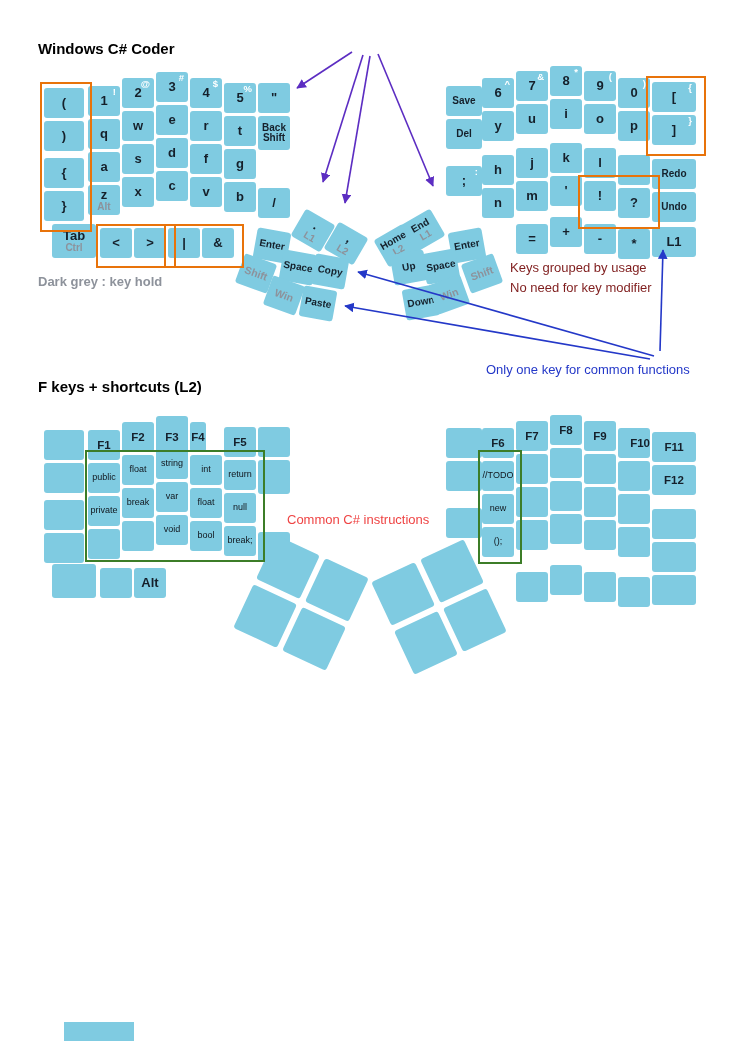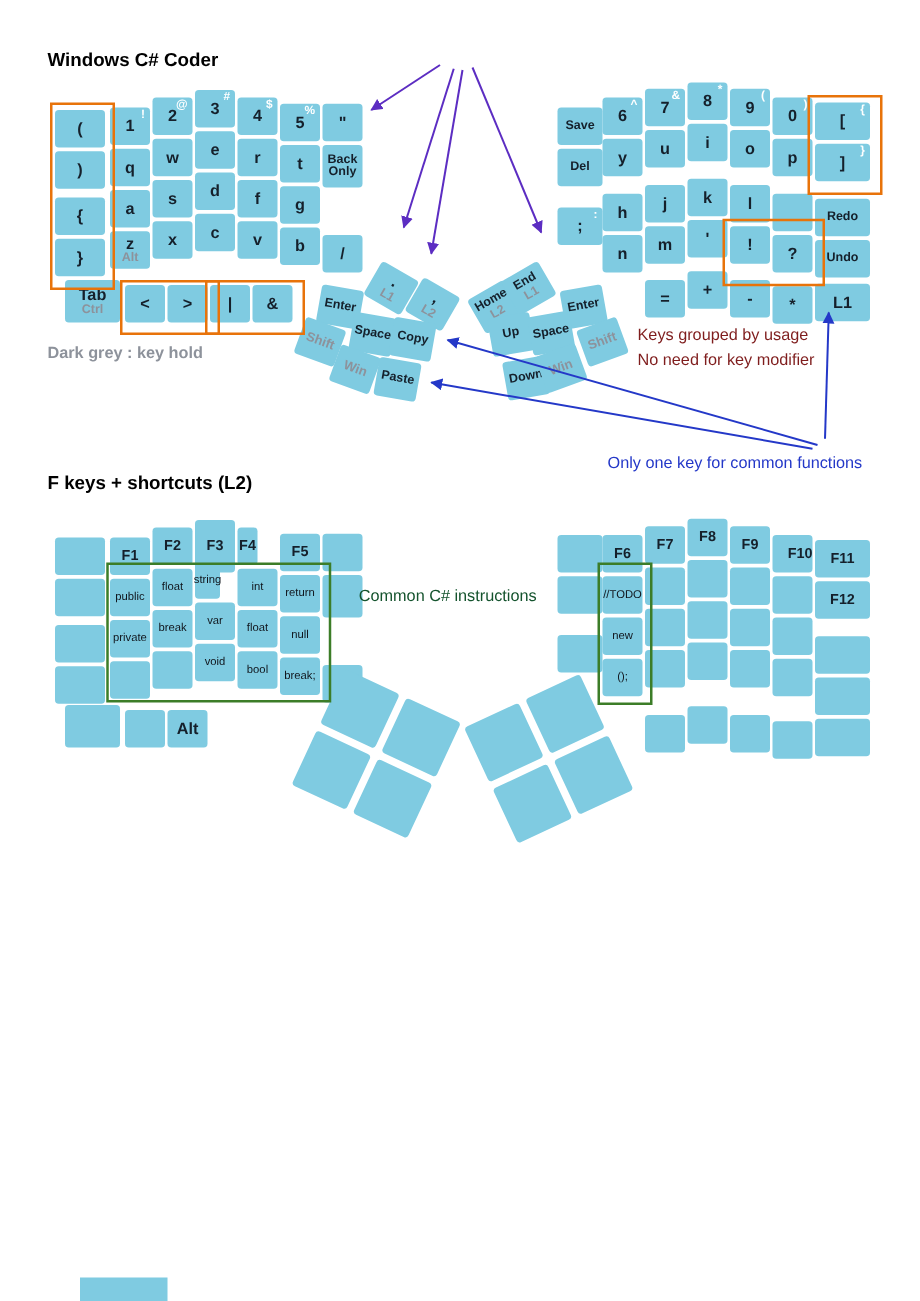--- a/index.html
+++ b/index.html
@@ -4,21 +4,21 @@
 <style>
   html,body{margin:0;padding:0;background:#fff;}
   #page{position:relative;width:736px;height:1041px;background:#ffffff;
         font-family:"Liberation Sans",sans-serif;overflow:hidden;}
   .title{position:absolute;font-size:15px;font-weight:bold;color:#000;white-space:nowrap;z-index:2;}
   .note{position:absolute;font-size:13px;white-space:nowrap;z-index:6;}
   .note.purple{color:#5c2dc2;}
   .note.greynote{color:#8d929b;font-weight:bold;}
   .note.orange{color:#7f1d1d;}
   .note.blue{color:#2438c8;}
-  .note.green{color:#14532d;}
+  .note.green{color:#ef4444;margin-top:43px;}
   #keys-layer{position:absolute;left:0;top:0;width:736px;height:1041px;z-index:1;}
   .key{position:absolute;background:#7fcbe1;border-radius:3px;display:flex;flex-direction:column;
        align-items:center;justify-content:center;box-sizing:border-box;}
   .key .main{font-weight:bold;font-size:13px;color:#15202b;line-height:1.05;white-space:nowrap;text-align:center;}
   .key .sub{position:absolute;top:1px;right:4px;font-size:9.5px;font-weight:bold;color:#ffffff;line-height:1;}
   .key .hold{font-size:10px;font-weight:bold;color:#8d929b;line-height:1;margin-top:1px;white-space:nowrap;}
   .key.small .main{font-size:10px;white-space:normal;}
   .key.code .main{font-size:9px;font-weight:normal;color:#10151c;}
   .key.fkey .main{font-size:11.5px;}
   .key.ghold .main{font-size:10.5px;color:#8d929b;}
@@ -76,21 +76,21 @@
       <div class="key" style="left: 156px; top: 105px; width: 32px; height: 30px;">
         <span class="main">e</span>
       </div>
       <div class="key" style="left: 190px; top: 111px; width: 32px; height: 30px;">
         <span class="main">r</span>
       </div>
       <div class="key" style="left: 224px; top: 116px; width: 32px; height: 30px;">
         <span class="main">t</span>
       </div>
       <div class="key small" style="left: 258px; top: 116px; width: 32px; height: 34px;">
-        <span class="main">Back Only</span>
+        <span class="main">Back Shift</span>
       </div>
       <div class="key" style="left: 88px; top: 152px; width: 32px; height: 30px;">
         <span class="main">a</span>
       </div>
       <div class="key" style="left: 122px; top: 144px; width: 32px; height: 30px;">
         <span class="main">s</span>
       </div>
       <div class="key" style="left: 156px; top: 138px; width: 32px; height: 30px;">
         <span class="main">d</span>
       </div>
@@ -311,21 +311,21 @@
       <div class="key code" style="left: 122px; top: 455px; width: 32px; height: 30px;">
         <span class="main">float</span>
       </div>
       <div class="key code" style="left: 122px; top: 488px; width: 32px; height: 30px;">
         <span class="main">break</span>
       </div>
       <div class="key" style="left: 122px; top: 521px; width: 32px; height: 30px;"></div>
       <div class="key fkey" style="left: 156px; top: 416px; width: 32px; height: 42px;">
         <span class="main">F3</span>
       </div>
-      <div class="key code" style="left: 156px; top: 449px; width: 20px; height: 30px;">
+      <div class="key code" style="left: 156px; top: 449px; width: 32px; height: 30px;">
         <span class="main">string</span>
       </div>
       <div class="key code" style="left: 156px; top: 482px; width: 32px; height: 30px;">
         <span class="main">var</span>
       </div>
       <div class="key code" style="left: 156px; top: 515px; width: 32px; height: 30px;">
         <span class="main">void</span>
       </div>
       <div class="key fkey" style="left: 190px; top: 422px; width: 16px; height: 30px;">
         <span class="main">F4</span>

